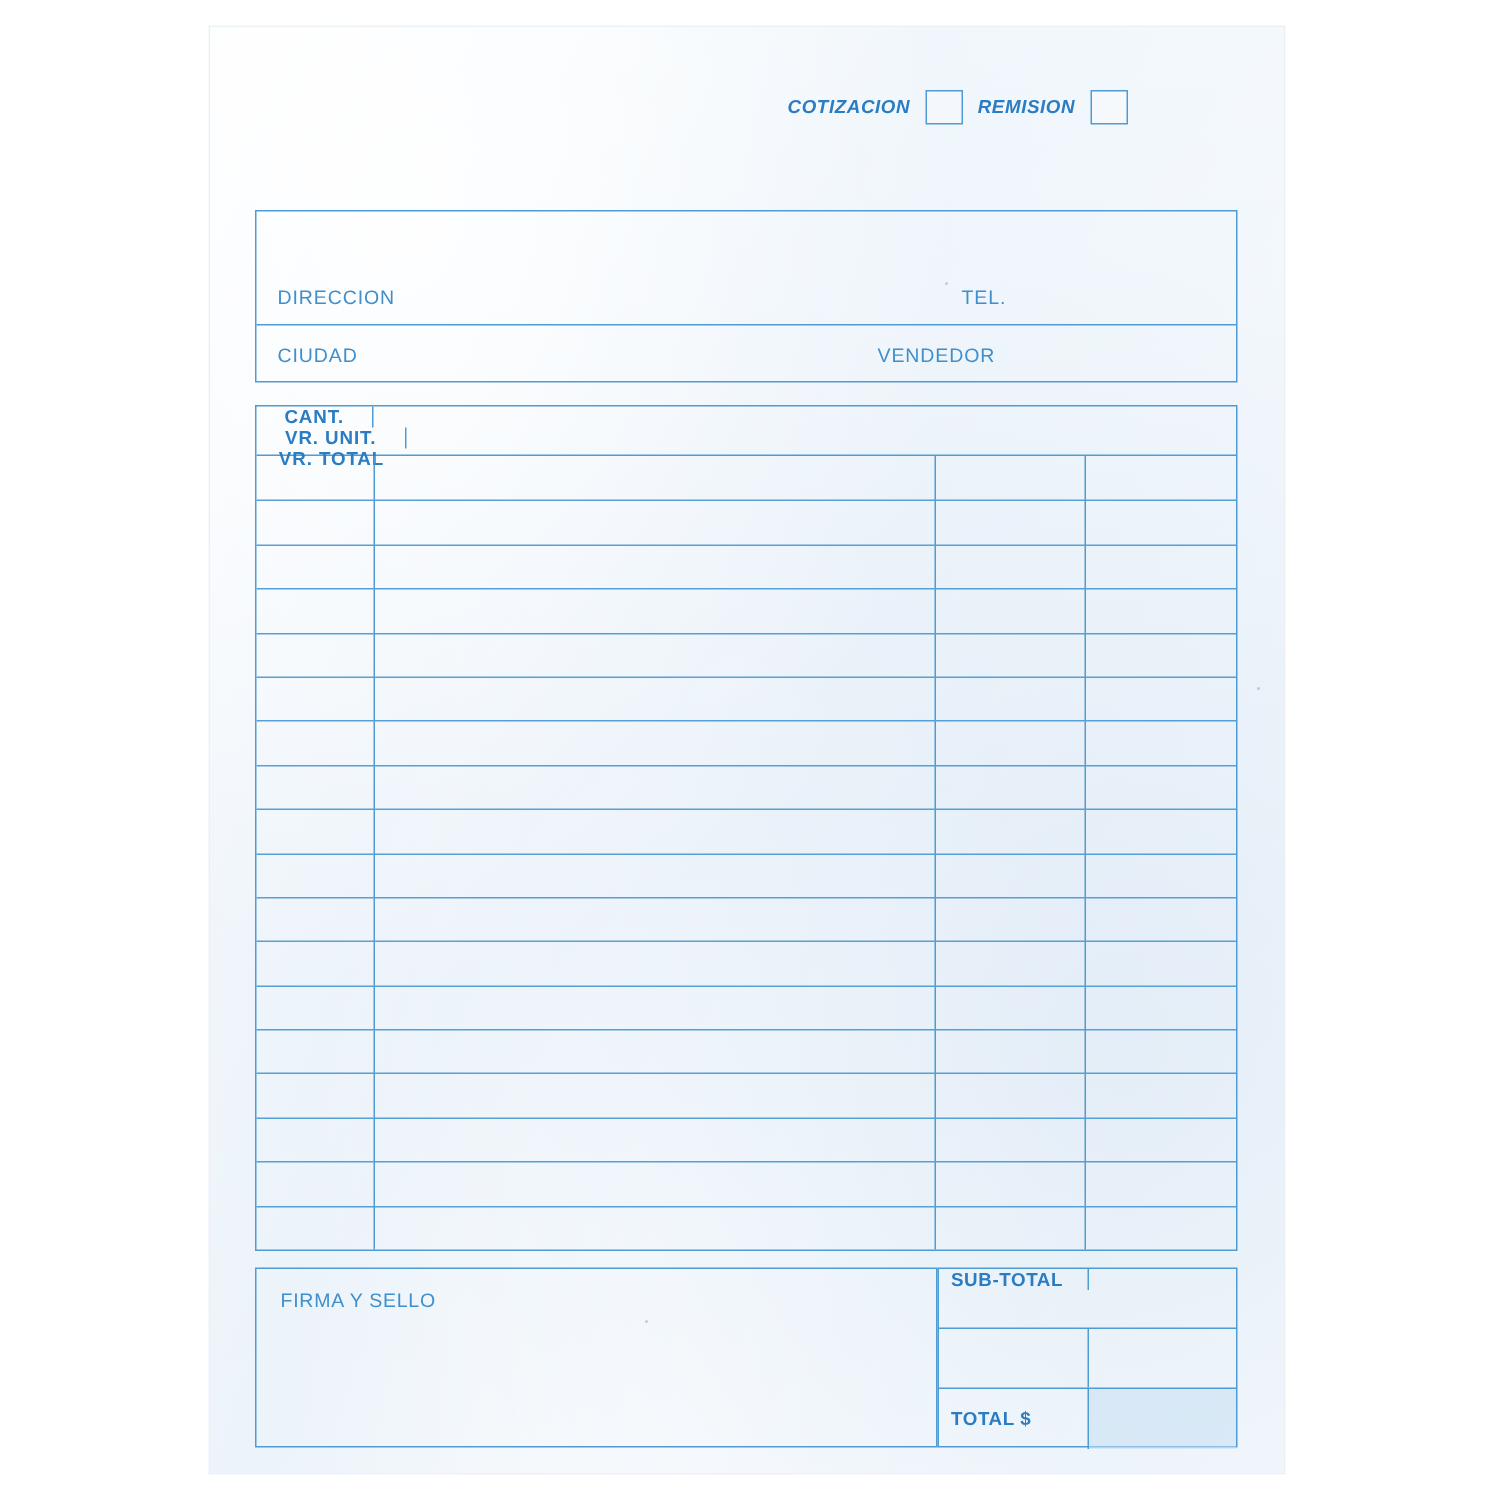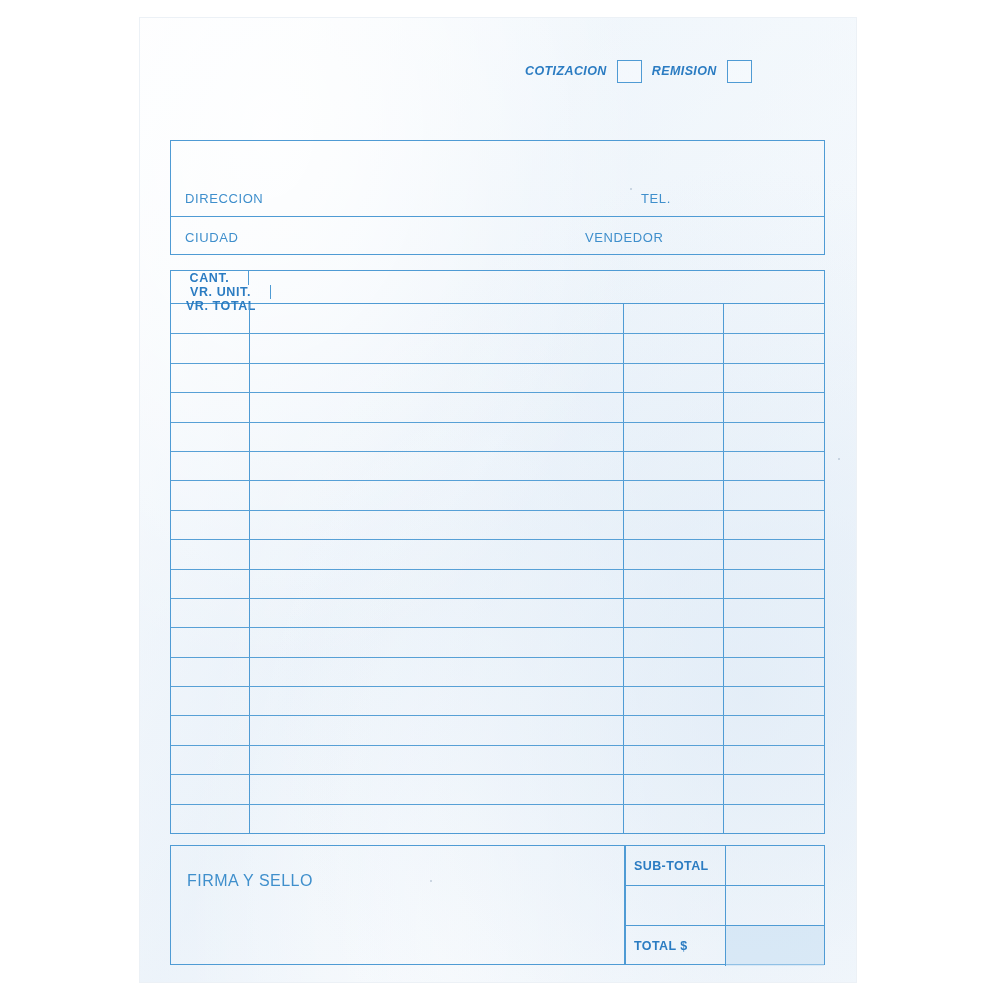--- a/index.html
+++ b/index.html
@@ -203,22 +203,22 @@
     left: 30px;
     top: 827px;
     width: 455px;
     height: 120px;
     border: 1.4px solid #4f9bd4;
     box-sizing: border-box;
   }
   .firma-label {
     position: absolute;
     left: 16px;
-    top: 26px;
-    font-size: 16px;
+    top: 13px;
+    font-size: 13px;
     letter-spacing: 0.5px;
     color: #3f8fcc;
   }
 
   .totals {
     position: absolute;
     left: 485px;
     top: 827px;
     width: 200px;
     height: 120px;
@@ -227,21 +227,21 @@
   }
   .tot-row {
     position: absolute;
     left: 0;
     width: 100%;
     height: 40px;
     box-sizing: border-box;
     border-bottom: 1.3px solid #4f9bd4;
     display: flex;
   }
-  .tot-row.t1 { top: 0; }
+  .tot-row.t1 { top: 0; flex-direction: column; }
   .tot-row.t2 { top: 40px; }
   .tot-row.t3 { top: 80px; height: 40px; border-bottom: none; }
   .tot-label {
     width: 100px;
     display: flex;
     align-items: center;
     padding-left: 8px;
     font-size: 12.5px;
     font-weight: bold;
     letter-spacing: 0.4px;

